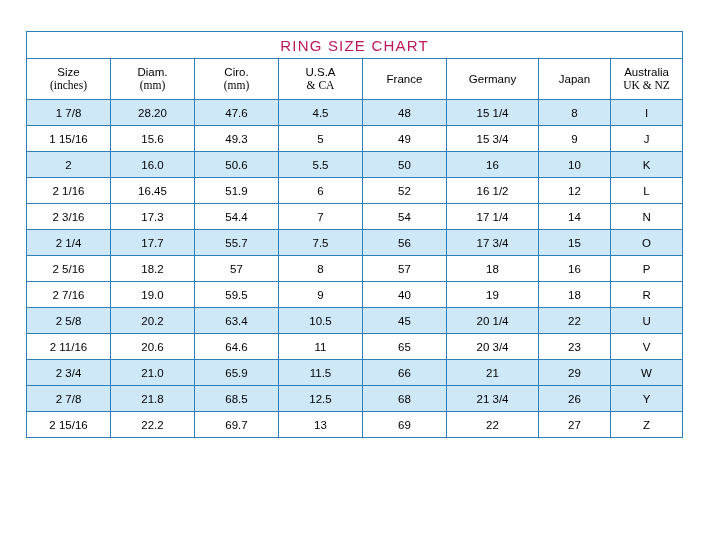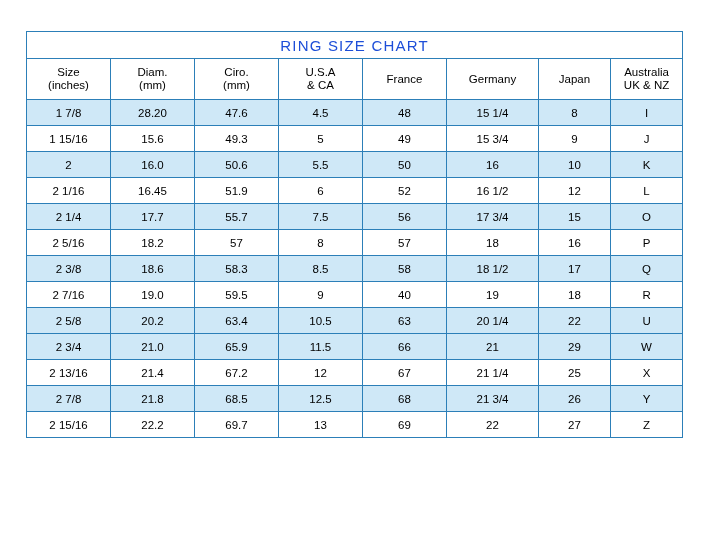--- a/index.html
+++ b/index.html
@@ -39,30 +39,31 @@
     vertical-align: middle;
     font-weight: normal;
     padding: 0;
   }
   .title-cell {
     height: 26px;
     font-size: 15px;
     letter-spacing: 1.2px;
     font-weight: bold;
     background: #ffffff;
-    color: #1d4ed8;
+    color: #be185d;
   }
   .head-cell {
     height: 40px;
     font-size: 11.5px;
     line-height: 13px;
     background: #ffffff;
   }
   .head-cell .l2 {
     display: block;
+    font-family: Liberation Serif, serif;
   }
   .data-cell {
     height: 25px;
     font-size: 11.5px;
   }
   tr.shaded td {
     background: #cfe8f7;
   }
   tr.plain td {
     background: #ffffff;
@@ -165,90 +166,90 @@
           <tr class="plain">
             <td class="data-cell">2 1/16</td>
             <td class="data-cell">16.45</td>
             <td class="data-cell">51.9</td>
             <td class="data-cell">6</td>
             <td class="data-cell">52</td>
             <td class="data-cell">16 1/2</td>
             <td class="data-cell">12</td>
             <td class="data-cell">L</td>
           </tr>
+          <tr class="plain">
+            <td class="data-cell">2 3/16</td>
+            <td class="data-cell">17.3</td>
+            <td class="data-cell">54.4</td>
+            <td class="data-cell">7</td>
+            <td class="data-cell">54</td>
+            <td class="data-cell">17 1/4</td>
+            <td class="data-cell">14</td>
+            <td class="data-cell">N</td>
+          </tr>
           <tr class="shaded">
             <td class="data-cell">2 1/4</td>
             <td class="data-cell">17.7</td>
             <td class="data-cell">55.7</td>
             <td class="data-cell">7.5</td>
             <td class="data-cell">56</td>
             <td class="data-cell">17 3/4</td>
             <td class="data-cell">15</td>
             <td class="data-cell">O</td>
           </tr>
           <tr class="plain">
             <td class="data-cell">2 5/16</td>
             <td class="data-cell">18.2</td>
             <td class="data-cell">57</td>
             <td class="data-cell">8</td>
             <td class="data-cell">57</td>
             <td class="data-cell">18</td>
             <td class="data-cell">16</td>
             <td class="data-cell">P</td>
           </tr>
-          <tr class="shaded">
-            <td class="data-cell">2 3/8</td>
-            <td class="data-cell">18.6</td>
-            <td class="data-cell">58.3</td>
-            <td class="data-cell">8.5</td>
-            <td class="data-cell">58</td>
-            <td class="data-cell">18 1/2</td>
-            <td class="data-cell">17</td>
-            <td class="data-cell">Q</td>
-          </tr>
           <tr class="plain">
             <td class="data-cell">2 7/16</td>
             <td class="data-cell">19.0</td>
             <td class="data-cell">59.5</td>
             <td class="data-cell">9</td>
             <td class="data-cell">40</td>
             <td class="data-cell">19</td>
             <td class="data-cell">18</td>
             <td class="data-cell">R</td>
           </tr>
           <tr class="shaded">
             <td class="data-cell">2 5/8</td>
             <td class="data-cell">20.2</td>
             <td class="data-cell">63.4</td>
             <td class="data-cell">10.5</td>
-            <td class="data-cell">63</td>
+            <td class="data-cell">45</td>
             <td class="data-cell">20 1/4</td>
             <td class="data-cell">22</td>
             <td class="data-cell">U</td>
+          </tr>
+          <tr class="plain">
+            <td class="data-cell">2 11/16</td>
+            <td class="data-cell">20.6</td>
+            <td class="data-cell">64.6</td>
+            <td class="data-cell">11</td>
+            <td class="data-cell">65</td>
+            <td class="data-cell">20 3/4</td>
+            <td class="data-cell">23</td>
+            <td class="data-cell">V</td>
           </tr>
           <tr class="shaded">
             <td class="data-cell">2 3/4</td>
             <td class="data-cell">21.0</td>
             <td class="data-cell">65.9</td>
             <td class="data-cell">11.5</td>
             <td class="data-cell">66</td>
             <td class="data-cell">21</td>
             <td class="data-cell">29</td>
             <td class="data-cell">W</td>
           </tr>
-          <tr class="plain">
-            <td class="data-cell">2 13/16</td>
-            <td class="data-cell">21.4</td>
-            <td class="data-cell">67.2</td>
-            <td class="data-cell">12</td>
-            <td class="data-cell">67</td>
-            <td class="data-cell">21 1/4</td>
-            <td class="data-cell">25</td>
-            <td class="data-cell">X</td>
-          </tr>
           <tr class="shaded">
             <td class="data-cell">2 7/8</td>
             <td class="data-cell">21.8</td>
             <td class="data-cell">68.5</td>
             <td class="data-cell">12.5</td>
             <td class="data-cell">68</td>
             <td class="data-cell">21 3/4</td>
             <td class="data-cell">26</td>
             <td class="data-cell">Y</td>
           </tr>

